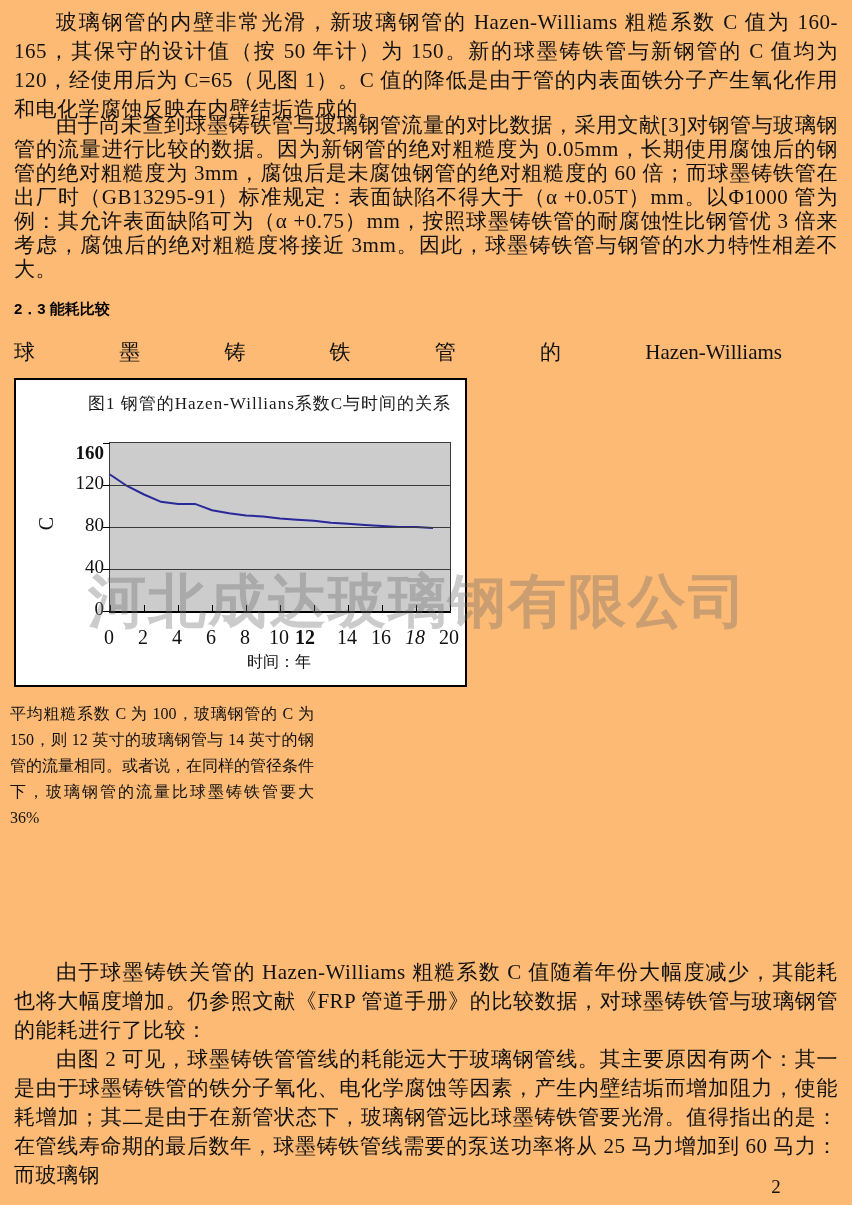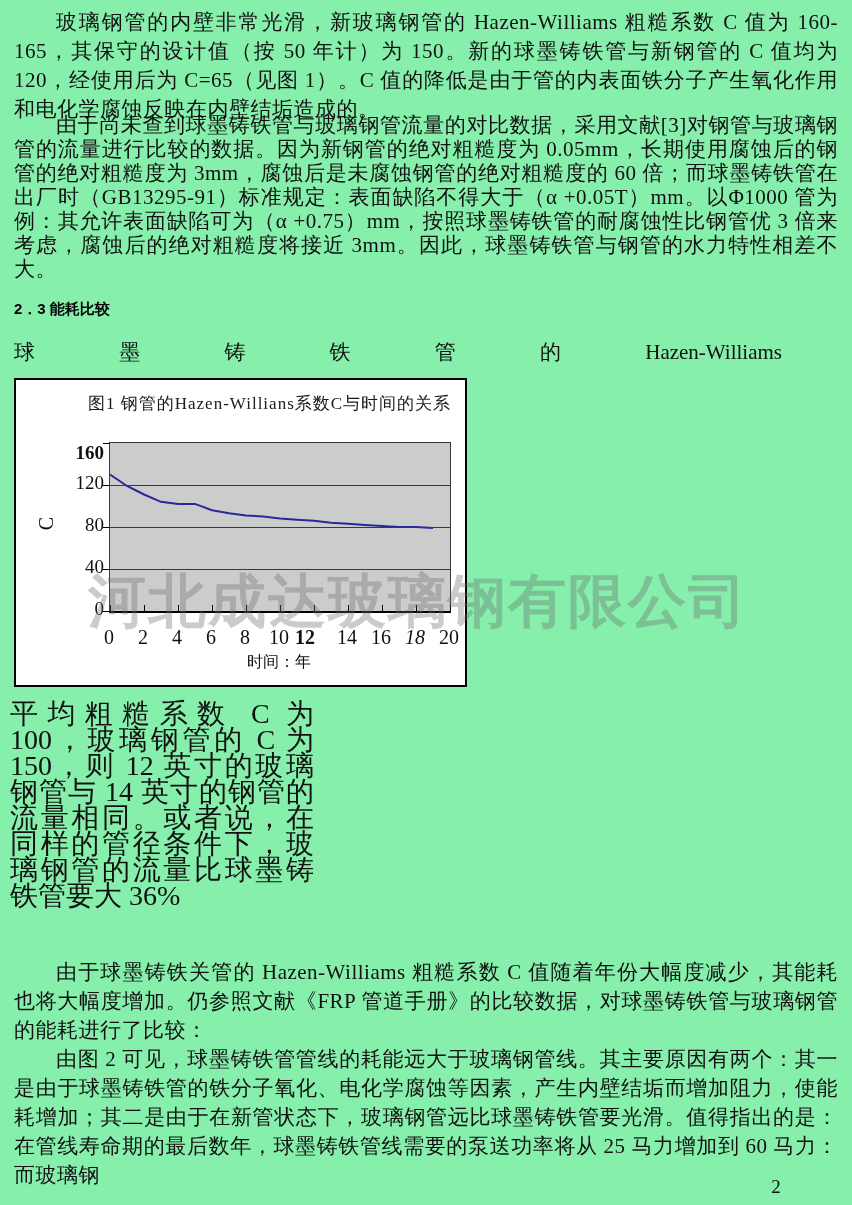--- a/index.html
+++ b/index.html
@@ -1,20 +1,20 @@
 <!DOCTYPE html>
 <html lang="zh"><head>
 <meta charset="utf-8">
 <title>Document Page</title>
 <style>
   html,body{margin:0;padding:0;background:#ffffff;}
   #page{
     position:relative;
     width:852px;height:1205px;
-    background:#86efac;
+    background:#fdba74;
     font-family:"Liberation Serif","DejaVu Serif",serif;
     color:#111;
     overflow:hidden;
   }
   .para{
     position:absolute;
     left:14px;width:824px;
     font-size:21px;line-height:29px;
     text-align:justify;
     text-indent:2em;
@@ -80,21 +80,21 @@
     position:absolute;top:563px;left:88px;
     font-family:Liberation Sans, sans-serif;
     font-weight:bold;font-size:58px;letter-spacing:2px;
     color:rgba(105,105,105,0.35);
     white-space:nowrap;z-index:20;
     pointer-events:none;
   }
   
   #side-text{
     position:absolute;top:701px;left:10px;width:304px;
-    font-size:28px;line-height:26px;text-align:justify;
+    font-size:16px;line-height:26px;text-align:justify;
   }
   
   #bottom-block{
     position:absolute;top:958px;left:14px;width:824px;
     font-size:21px;line-height:29px;text-align:justify;
   }
   #bottom-block p{margin:0;text-indent:2em;letter-spacing:0.5px;}
   #page-number{
     position:absolute;top:1176px;left:764px;width:24px;
     text-align:center;font-size:19px;

